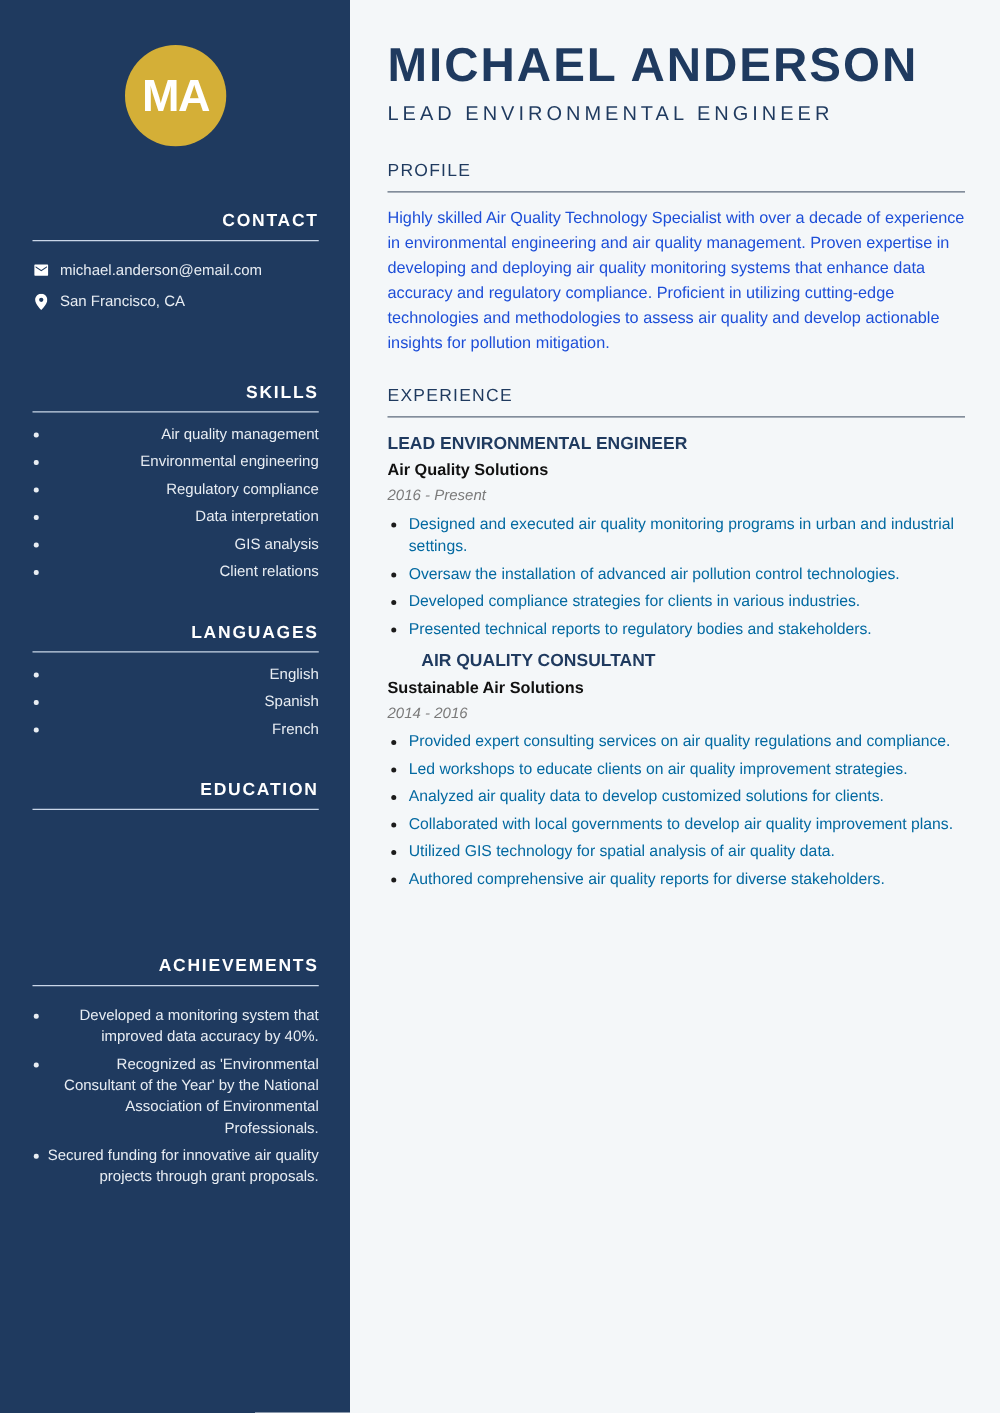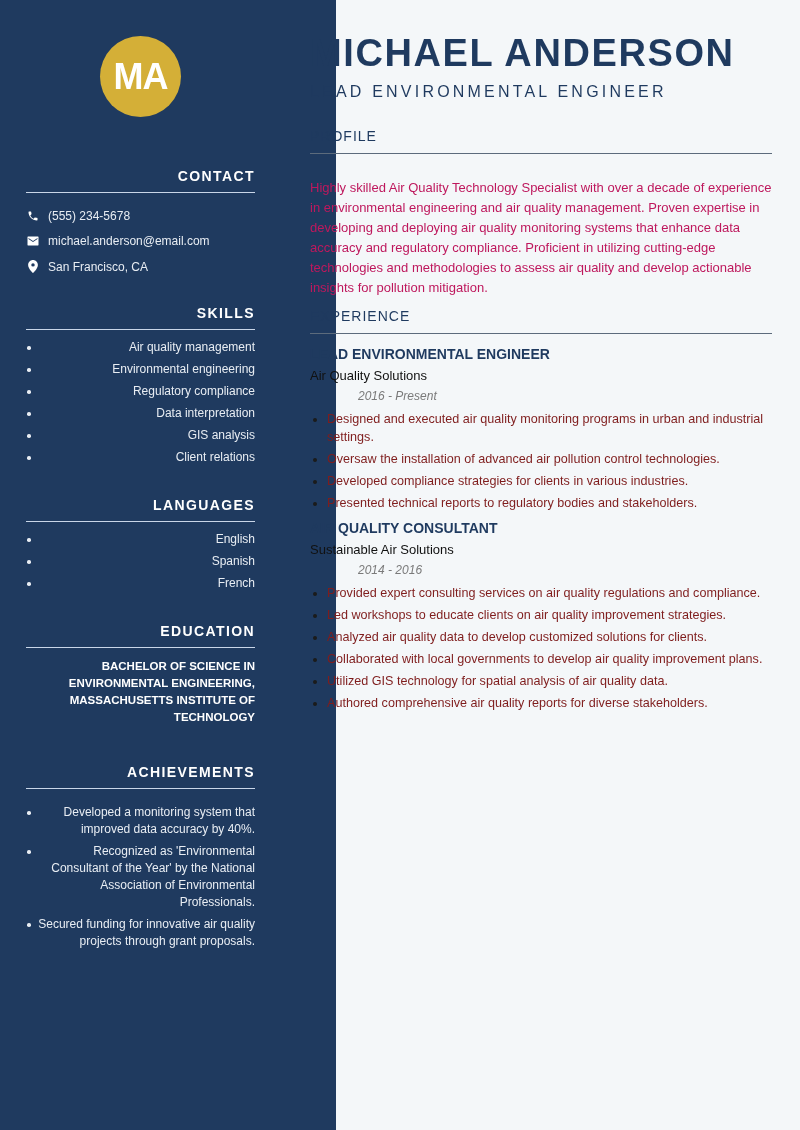--- a/index.html
+++ b/index.html
@@ -5,21 +5,21 @@
     * { box-sizing: border-box; margin: 0; padding: 0; }
     html, body { width: 800px; height: 1130px; }
     body {
       font-family: "Liberation Sans", "DejaVu Sans", sans-serif;
       background: #f4f7f9;
       position: relative;
       overflow: hidden;
     }
     .sidebar {
       position: absolute; left: 0; top: 0;
-      width: 336px; height: 1130px;
+      width: 280px; height: 1130px;
       background: #1f3a5f;
       color: #ffffff;
       padding: 0 26px;
     }
     .avatar {
       position: absolute; left: 100px; top: 36px;
       width: 81px; height: 81px; border-radius: 50%;
       background: #d4af37;
       display: flex; align-items: center; justify-content: center;
       color: #ffffff; font-weight: bold; font-size: 36px; letter-spacing: -1px;
@@ -63,54 +63,46 @@
       position: absolute; top: 83px; left: 0;
       font-size: 16px; color: #1f3a5f; letter-spacing: 3.2px; white-space: nowrap;
     }
     .sec { position: absolute; left: 0; width: 462px; }
     .sec-title {
       font-size: 14px; font-weight: normal; letter-spacing: 1px;
       color: #1f3a5f; padding-bottom: 9px;
       border-bottom: 1.5px solid #5c6b7c;
     }
     .profile-text {
-      margin-top: 24px; font-size: 13px; line-height: 20px; color: #be185d;
+      margin-top: 10px; font-size: 13px; line-height: 20px; color: #1d4ed8;
     }
     .job-title { font-size: 14px; font-weight: bold; color: #1f3a5f; margin-top: 12px; }
-    .company { font-size: 13px; font-weight: normal; color: #111; margin-top: 6px; }
-    .dates { font-size: 12px; font-style: italic; color: #7a7a7a; margin-top: 6px; margin-left: 48px; }
+    .company { font-size: 13px; font-weight: bold; color: #111; margin-top: 6px; }
+    .dates { font-size: 12px; font-style: italic; color: #7a7a7a; margin-top: 6px; }
     .job-bullets { list-style: none; margin-top: 8px; }
     .job-bullets li {
       position: relative; padding-left: 17px;
-      font-size: 12.6px; line-height: 17.5px; color: #7f1d1d; margin-bottom: 4.5px;
+      font-size: 12.6px; line-height: 17.5px; color: #0369a1; margin-bottom: 4.5px;
     }
     .job-bullets li::before {
       content: ""; position: absolute; left: 3px; top: 7px;
       width: 4px; height: 4px; background: #1b1b1b; border-radius: 50%;
     }
   </style>
 </head>
 <body>
 
 <aside class="sidebar">
   <div class="avatar">
     <span>MA</span>
   </div>
 
   <section class="side-section" style="top:168px;">
     <div class="side-title">CONTACT</div>
     <div class="contact-list">
-      <div class="contact-item">
-        <span class="ic">
-          <svg width="12" height="12" viewBox="0 0 24 24">
-              <path fill="#ffffff" d="M6.6 10.8c1.4 2.8 3.8 5.1 6.6 6.6l2.2-2.2c.3-.3.7-.4 1-.2 1.1.4 2.3.6 3.6.6.6 0 1 .4 1 1V20c0 .6-.4 1-1 1C10.6 21 3 13.4 3 4c0-.6.4-1 1-1h3.5c.6 0 1 .4 1 1 0 1.3.2 2.5.6 3.6.1.3 0 .7-.2 1L6.6 10.8z"></path>
-            </svg>
-        </span>
-        <span>(555) 234-5678</span>
-      </div>
       <div class="contact-item">
         <span class="ic">
           <svg width="12" height="10" viewBox="0 0 24 20">
               <path fill="#ffffff" d="M2 1h20c.6 0 1 .4 1 1v16c0 .6-.4 1-1 1H2c-.6 0-1-.4-1-1V2c0-.6.4-1 1-1zm10 9L3 4v2l9 6 9-6V4l-9 6z"></path>
             </svg>
         </span>
         <span>michael.anderson@email.com</span>
       </div>
       <div class="contact-item">
         <span class="ic">
@@ -139,21 +131,20 @@
     <div class="side-title">LANGUAGES</div>
     <ul class="bullets">
       <li>English</li>
       <li>Spanish</li>
       <li>French</li>
     </ul>
   </section>
 
   <section class="side-section" style="top:623px;">
     <div class="side-title">EDUCATION</div>
-    <div class="edu-text">BACHELOR OF SCIENCE IN ENVIRONMENTAL ENGINEERING, MASSACHUSETTS INSTITUTE OF TECHNOLOGY</div>
   </section>
 
   <section class="side-section" style="top:764px;">
     <div class="side-title">ACHIEVEMENTS</div>
     <ul class="bullets" style="margin-top:15px;">
       <li>Developed a monitoring system that improved data accuracy by 40%.</li>
       <li>Recognized as 'Environmental Consultant of the Year' by the National Association of Environmental Professionals.</li>
       <li>Secured funding for innovative air quality projects through grant proposals.</li>
     </ul>
   </section>
@@ -177,21 +168,21 @@
       <div class="dates">2016 - Present</div>
       <ul class="job-bullets">
         <li>Designed and executed air quality monitoring programs in urban and industrial settings.</li>
         <li>Oversaw the installation of advanced air pollution control technologies.</li>
         <li>Developed compliance strategies for clients in various industries.</li>
         <li>Presented technical reports to regulatory bodies and stakeholders.</li>
       </ul>
     </div>
 
     <div>
-      <div class="job-title" style="margin-top:8px;">AIR QUALITY CONSULTANT</div>
+      <div class="job-title" style="margin-top:8px;margin-left:27px;">AIR QUALITY CONSULTANT</div>
       <div class="company">Sustainable Air Solutions</div>
       <div class="dates">2014 - 2016</div>
       <ul class="job-bullets">
         <li>Provided expert consulting services on air quality regulations and compliance.</li>
         <li>Led workshops to educate clients on air quality improvement strategies.</li>
         <li>Analyzed air quality data to develop customized solutions for clients.</li>
         <li>Collaborated with local governments to develop air quality improvement plans.</li>
         <li>Utilized GIS technology for spatial analysis of air quality data.</li>
         <li>Authored comprehensive air quality reports for diverse stakeholders.</li>
       </ul>

